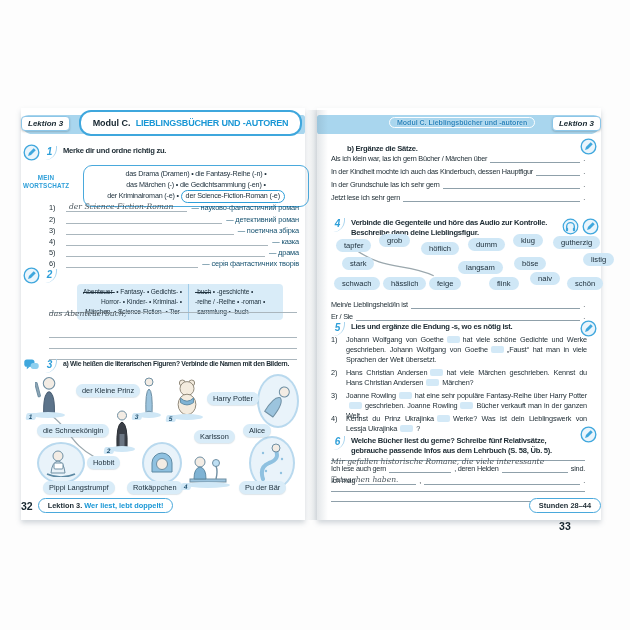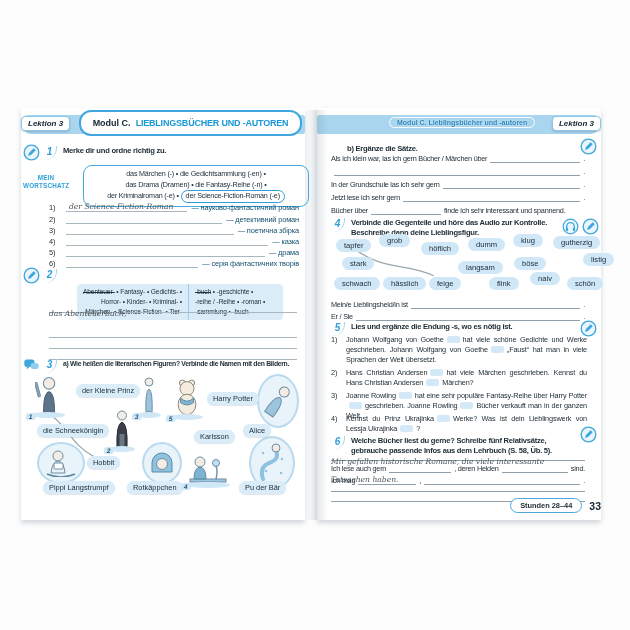--- a/index.html
+++ b/index.html
@@ -62,21 +62,21 @@
   .fig.oval{background:#e9f3fa;border:2px solid #b9d9ee;border-radius:50%;
             display:flex;align-items:center;justify-content:center;overflow:hidden;}
   .fig.plain{display:flex;align-items:flex-end;justify-content:center;}
   .fig.plain .ground{position:absolute;left:0;right:0;bottom:0;height:6px;background:#cfe7f6;border-radius:50%;}
   .fig-num{position:absolute;left:-5px;bottom:-2px;background:#cfe7f6;color:#1d4e6e;font-size:6.5px;
            font-weight:bold;padding:0 3px;border-radius:2px;transform:skewX(-10deg);z-index:3;}
   .name-chip{position:absolute;background:#d9ecf8;border-radius:8px;padding:2px 6px;font-size:7.4px;
              color:#20323e;white-space:nowrap;box-shadow:0 1px 1px rgba(120,150,170,.25);}
   
   .footer-l{position:absolute;left:0;top:390px;display:flex;align-items:center;gap:5px;}
-  .footer-r{position:absolute;right:0;top:390px;display:flex;align-items:center;gap:7px;}
+  .footer-r{position:absolute;right:0;top:390px;display:flex;align-items:center;gap:7px;flex-direction:column;}
   .pagenum{font-weight:bold;font-size:10.5px;color:#16262f;}
   .ribbon{border:1.8px solid #4aa9dc;border-radius:9px;background:#fff;padding:2px 9px;font-size:7.4px;
           font-weight:bold;white-space:nowrap;}
   .motto{color:#1a97d5;}
   
   .brow{position:absolute;left:14px;right:16px;display:flex;align-items:flex-end;font-size:7.3px;
         letter-spacing:-0.25px;line-height:9px;}
   .btxt{flex:none;white-space:nowrap;}
   .bline{flex:1;border-bottom:0.9px solid #8fa0aa;margin:0 3px;height:8px;}
   .bline.fix{flex:none;}
@@ -121,22 +121,22 @@
 
     <div class="exh" style="left:22px;top:38px;right:6px">
       <span class="exnum">1</span>
       <span class="task nowrap">Merke dir und ordne richtig zu.</span>
     </div>
     <div class="wortschatz">
       <div>MEIN</div>
       <div>WORTSCHATZ</div>
     </div>
     <div class="wordbox">
+      <div>das Drama (Dramen) • die Fantasy-Reihe (-n) •</div>
       <div>das Märchen (-) • die Gedichtsammlung (-en) •</div>
-      <div>das Drama (Dramen) • die Fantasy-Reihe (-n) •</div>
       <div><span>der Kriminalroman (-e) •</span> <span class="circled">der Science-Fiction-Roman (-e)</span></div>
     </div>
 
     <div class="itemrow" style="top:94px">
       <span class="inum">1)</span>
       <span class="writeline"><span class="hand">der Science-Fiction-Roman</span></span>
       <span class="trans">— науково-фантастичний роман</span>
     </div>
     <div class="itemrow" style="top:106px">
       <span class="inum">2)</span>
@@ -290,20 +290,27 @@
       <span class="name-chip" style="left:16px;top:56px">die Schneekönigin</span>
       <span class="name-chip" style="left:186px;top:24px">Harry Potter</span>
       <span class="name-chip" style="left:222px;top:56px">Alice</span>
       <span class="name-chip" style="left:173px;top:62px">Karlsson</span>
       <span class="name-chip" style="left:66px;top:88px">Hobbit</span>
       <span class="name-chip" style="left:22px;top:113px">Pippi Langstrumpf</span>
       <span class="name-chip" style="left:106px;top:113px">Rotkäppchen</span>
       <span class="name-chip" style="left:218px;top:113px">Pu der Bär</span>
     </div>
 
+    <div class="footer-l">
+      <span class="pagenum">32</span>
+      <span class="ribbon">
+        <span>Lektion 3.</span>
+        <span class="motto">Wer liest, lebt doppelt!</span>
+      </span>
+    </div>
   </div>
 
   <div class="page right">
     <div class="band r"></div>
     <span class="ribbon-title">Modul C. Lieblingsbücher und -autoren</span>
     <div class="lek-badge r">Lektion 3</div>
 
     <svg class="cicon" style="right:4px;top:30px" viewBox="0 0 20 20">
         <circle cx="10" cy="10" r="8.6" fill="#eaf5fc" stroke="#3fa7dd" stroke-width="1.6"></circle>
         <path d="M6 14 L7 10.6 L12.6 5 L15 7.4 L9.4 13 Z" fill="#3fa7dd"></path>
@@ -329,37 +336,33 @@
 
     <div class="exh" style="left:30px;top:36px">
       <span class="task">b) Ergänze die Sätze.</span>
     </div>
     <div class="brow" style="top:46px">
       <span class="btxt">Als ich klein war, las ich gern Bücher / Märchen über</span>
         <span class="bline"></span>
         <span class="btxt">.</span>
     </div>
     <div class="brow" style="top:59px">
+      <span class="btxt">In der Kindheit mochte ich auch das Kinderbuch, dessen Hauptfigur</span>
         <span class="bline"></span>
         <span class="btxt">.</span>
     </div>
     <div class="brow" style="top:72px">
       <span class="btxt">In der Grundschule las ich sehr gern</span>
         <span class="bline"></span>
         <span class="btxt">.</span>
     </div>
     <div class="brow" style="top:85px">
       <span class="btxt">Jetzt lese ich sehr gern</span>
         <span class="bline"></span>
         <span class="btxt">.</span>
-    </div>
-    <div class="brow" style="top:98px">
-      <span class="btxt">Bücher über</span>
-        <span class="bline fix" style="width:70px"></span>
-        <span class="btxt">finde ich sehr interessant und spannend.</span>
     </div>
 
     <div class="exh" style="left:14px;top:110px;width:230px">
       <span class="exnum">4</span>
       <span class="task" style="width:205px">Verbinde die Gegenteile und höre das Audio zur Kontrolle. Beschreibe dann deine Lieblingsfigur.</span>
     </div>
     <div class="chips">
       <svg class="overlay" viewBox="0 0 292 62">
         <path d="M 38 14 C 70 38, 90 28, 120 42" fill="none" stroke="#9aa7ad" stroke-width="1.3"></path>
       </svg>

